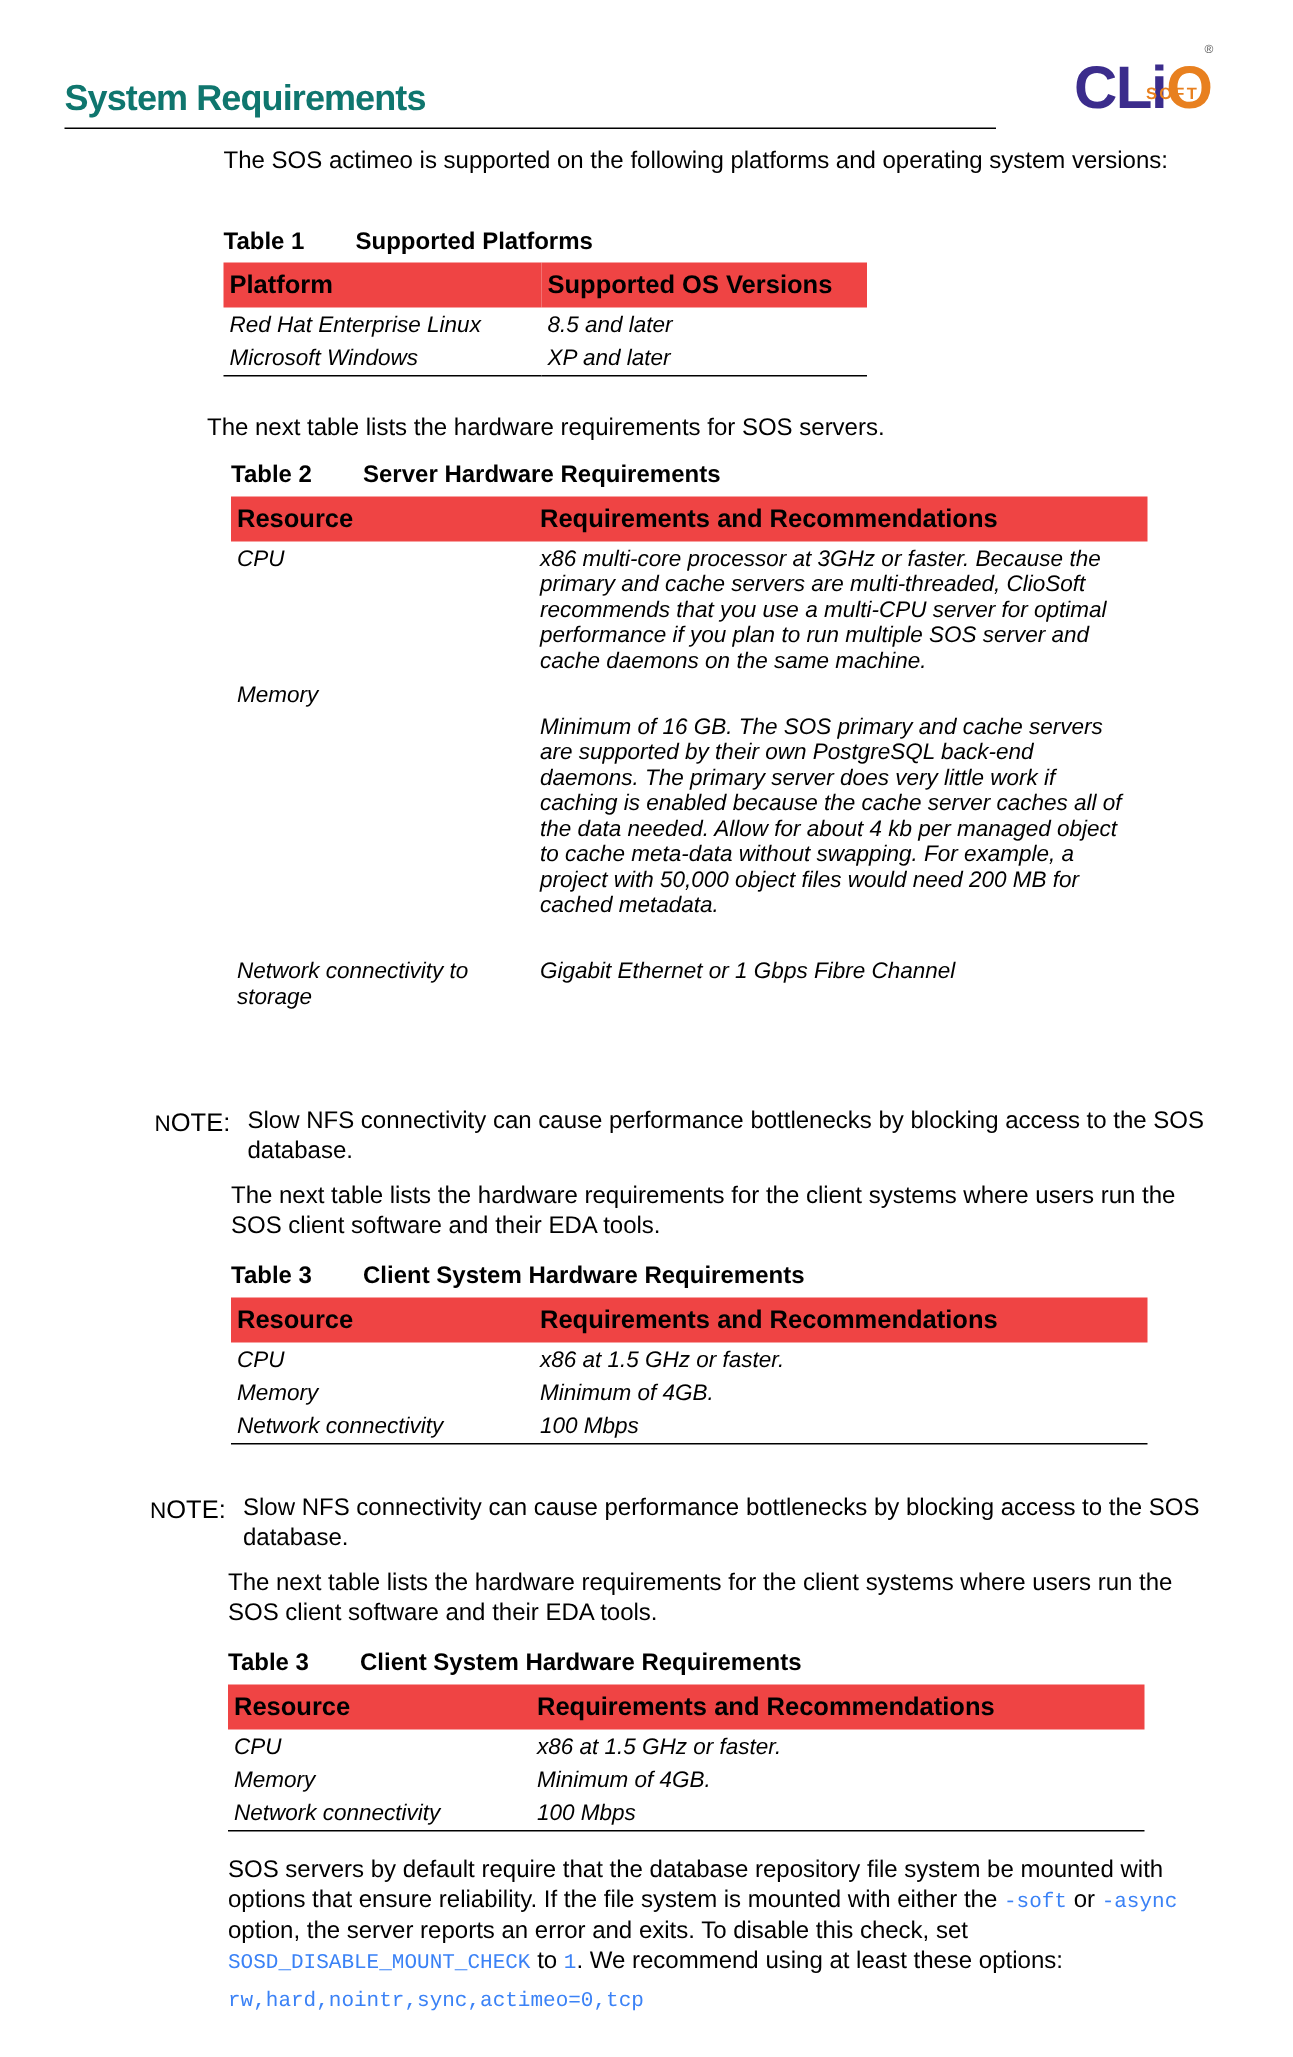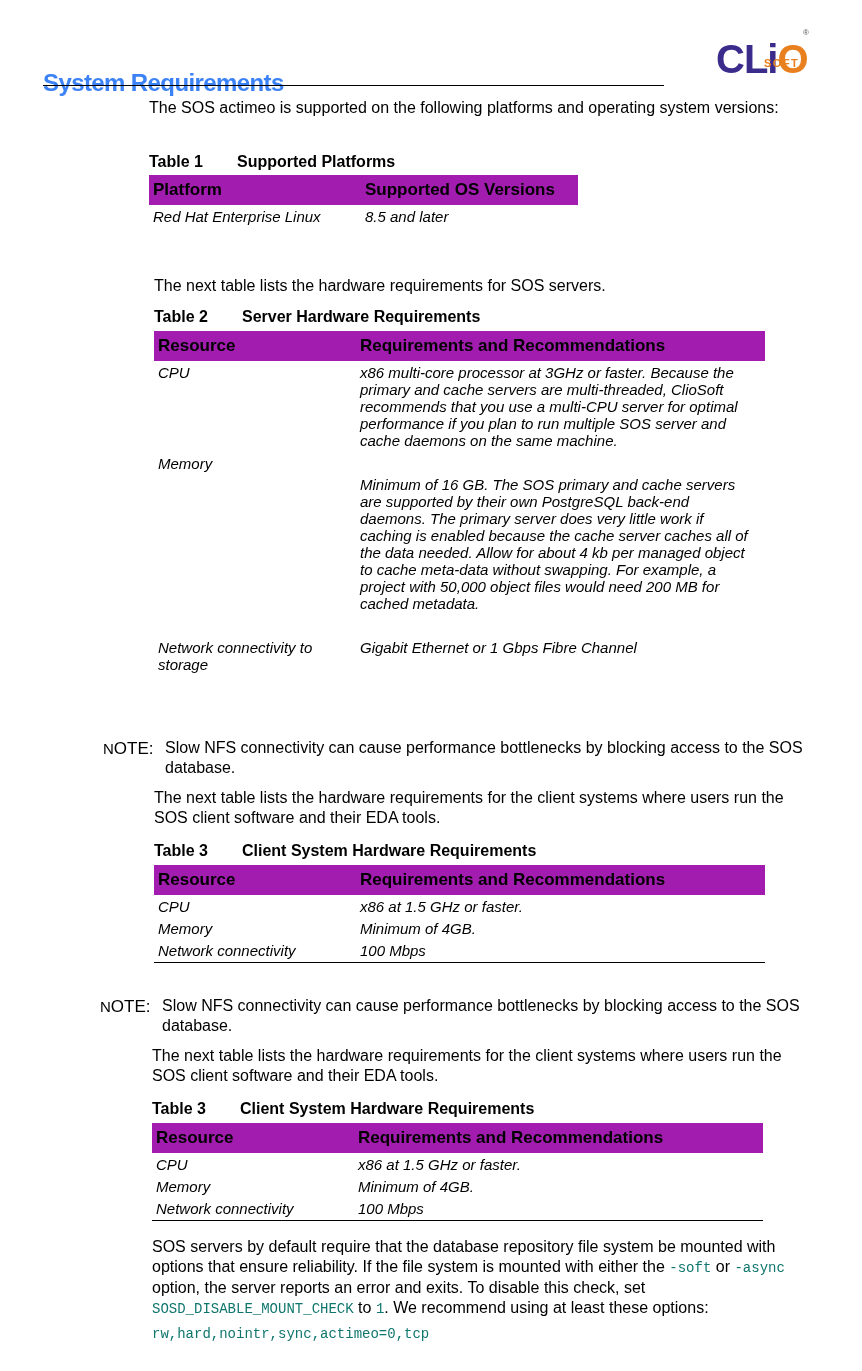--- a/index.html
+++ b/index.html
@@ -1,43 +1,43 @@
 <!DOCTYPE html>
 <html><head>
 <meta charset="utf-8">
 <style>
   html, body { margin: 0; padding: 0; background: #ffffff; }
   body { width: 862px; height: 1371px; position: relative; overflow: hidden;
          font-family: "Liberation Sans", sans-serif; color: #000; }
   .abs { position: absolute; }
-  .title { left: 43px; top: 52px; font-size: 24px; font-weight: bold; color: #3b82f6;
-           letter-spacing: -0.6px; margin-top: 17px; }
+  .title { left: 43px; top: 52px; font-size: 24px; font-weight: bold; color: #0f766e;
+           letter-spacing: -0.6px; }
   .title-rule { left: 43px; top: 85px; width: 621px; height: 0; border-top: 1.5px solid #000; }
 
   .logo { left: 716px; top: 26px; width: 96px; height: 46px; }
   .logo .clio { position:absolute; left:0; top:16px; font-size: 40px; font-weight: bold; color:#3b2c8c;
                 letter-spacing:-1px; line-height: 34px; }
   .logo .clio .o { color:#e8801f; }
   .logo .reg { position:absolute; left: 87px; top: 2px; font-size: 8px; color:#555; }
   .logo .soft { position:absolute; left: 48px; top: 31px; font-size: 11px; font-weight:bold;
                 color:#e8801f; letter-spacing: 1.5px; }
 
   .para { font-size: 16px; line-height: 20px; }
   .table-caption { font-size: 16px; font-weight: bold; }
   .table-caption .num { display:inline-block; width: 88px; }
 
   table.doc { border-collapse: collapse; font-size: 15px; position: absolute; }
-  table.doc th { background: #a21caf; text-align: left; font-weight: bold; font-size: 17px;
+  table.doc th { background: #ef4444; text-align: left; font-weight: bold; font-size: 17px;
                  padding: 0 0 0 4px; height: 30px; vertical-align: middle; }
   table.doc td { padding: 0 0 0 4px; vertical-align: top; line-height: 17px; font-style: italic; }
   table.doc tr.last td { border-bottom: 1.3px solid #000; }
 
   .note-label { font-size: 15px; }
   .note-label .sc { font-size: 17px; }
-  code, .mono { font-family: "Liberation Mono", monospace; font-size: 14px; color: #0f766e; }
+  code, .mono { font-family: "Liberation Mono", monospace; font-size: 14px; color: #3b82f6; }
 </style>
 </head>
 <body>
 
 <div class="abs title">System Requirements</div>
 <div class="abs title-rule"></div>
 
 <div class="abs logo">
   <span class="clio"><span>CLi</span><span class="o">O</span></span>
   <span class="reg">®</span>
@@ -52,24 +52,28 @@
 <table class="doc" style="left:149px; top:175px; width:429px;">
   <tbody>
       <tr>
     <th style="width:208px;">Platform</th>
     <th>Supported OS Versions</th>
   </tr>
   <tr>
     <td style="padding-top:3px;">Red Hat Enterprise Linux</td>
     <td style="padding-top:3px;">8.5 and later</td>
   </tr>
+  <tr class="last">
+    <td style="padding-top:5px; padding-bottom:3px;">Microsoft Windows</td>
+    <td style="padding-top:5px; padding-bottom:3px;">XP and later</td>
+  </tr>
 </tbody>
   </table>
 
-<div class="abs para" style="left:154px; top:276px;">The next table lists the hardware requirements for SOS servers.</div>
+<div class="abs para" style="left:138px; top:276px;">The next table lists the hardware requirements for SOS servers.</div>
 
 <div class="abs table-caption" style="left:154px; top:308px;">
   <span class="num">Table 2</span><span>Server Hardware Requirements</span>
 </div>
 <table class="doc" style="left:154px; top:331px; width:611px;">
   <tbody>
       <tr>
     <th style="width:198px;">Resource</th>
     <th>Requirements and Recommendations</th>
   </tr>

